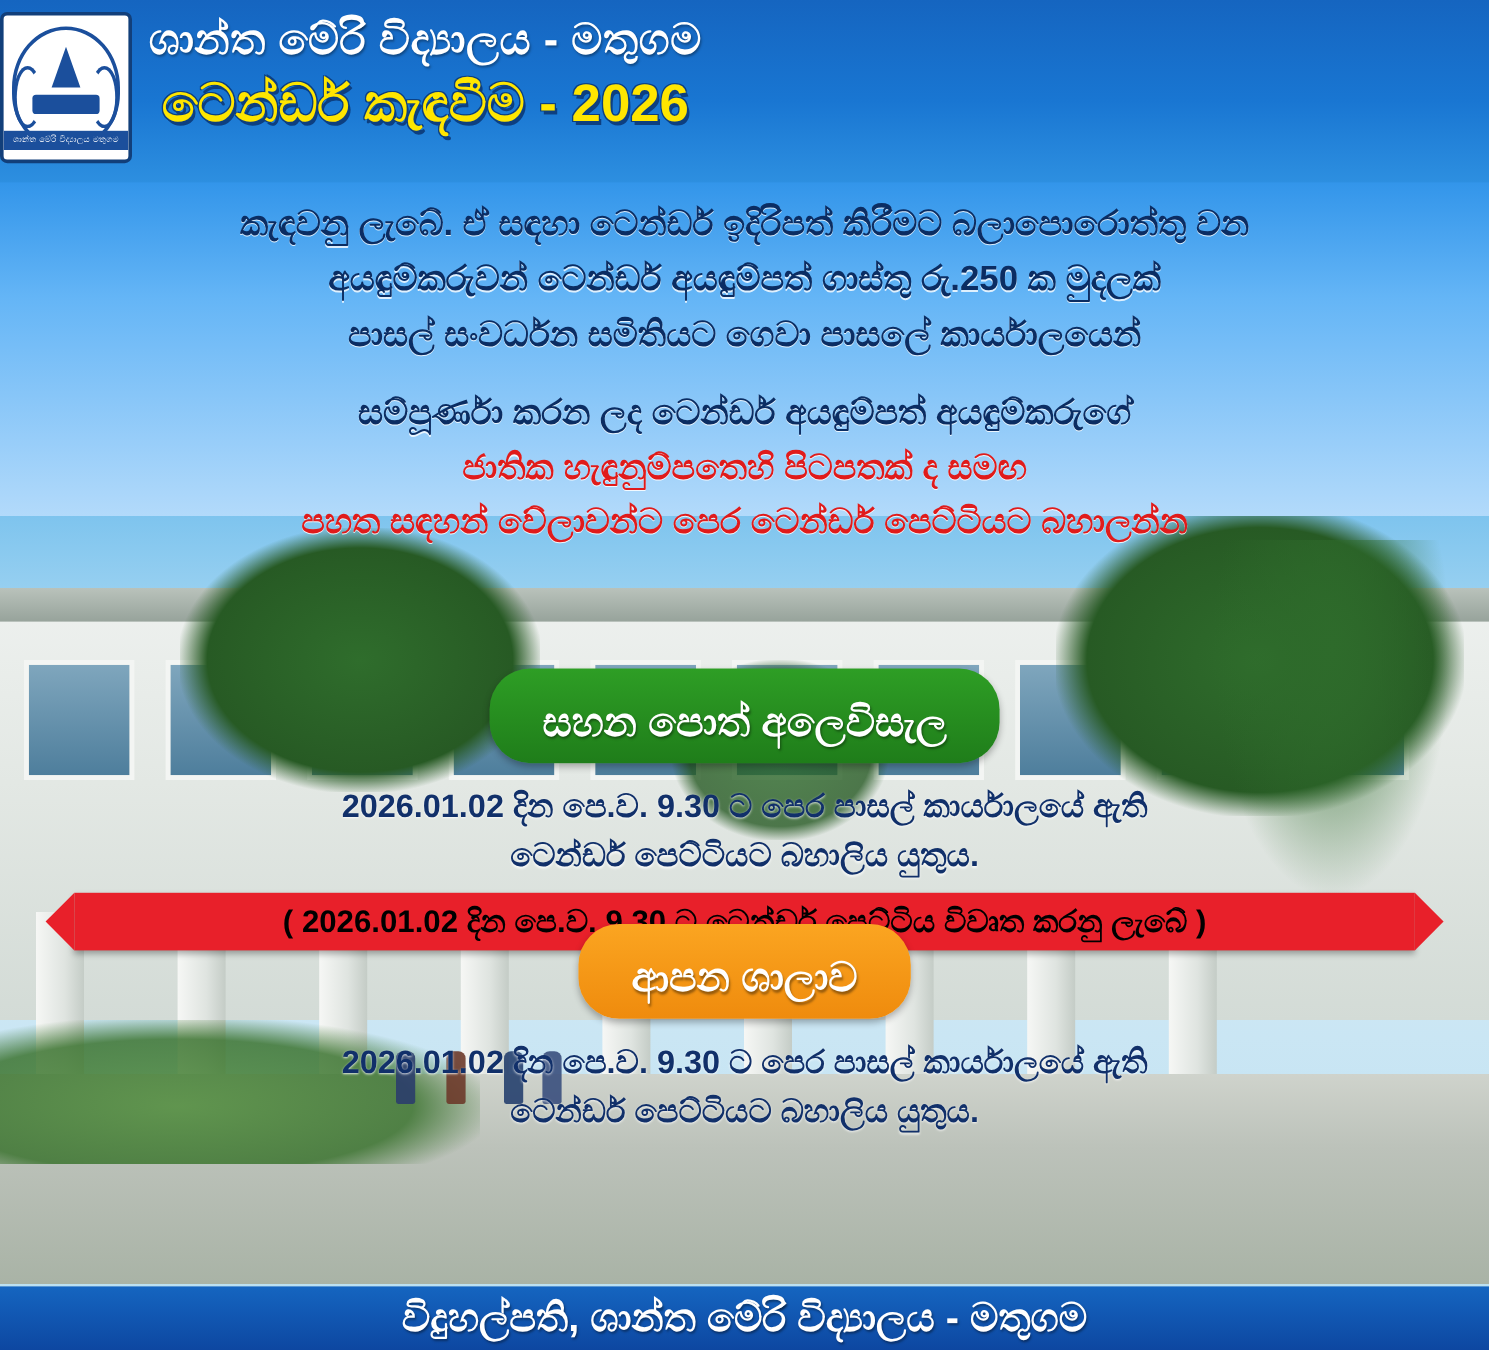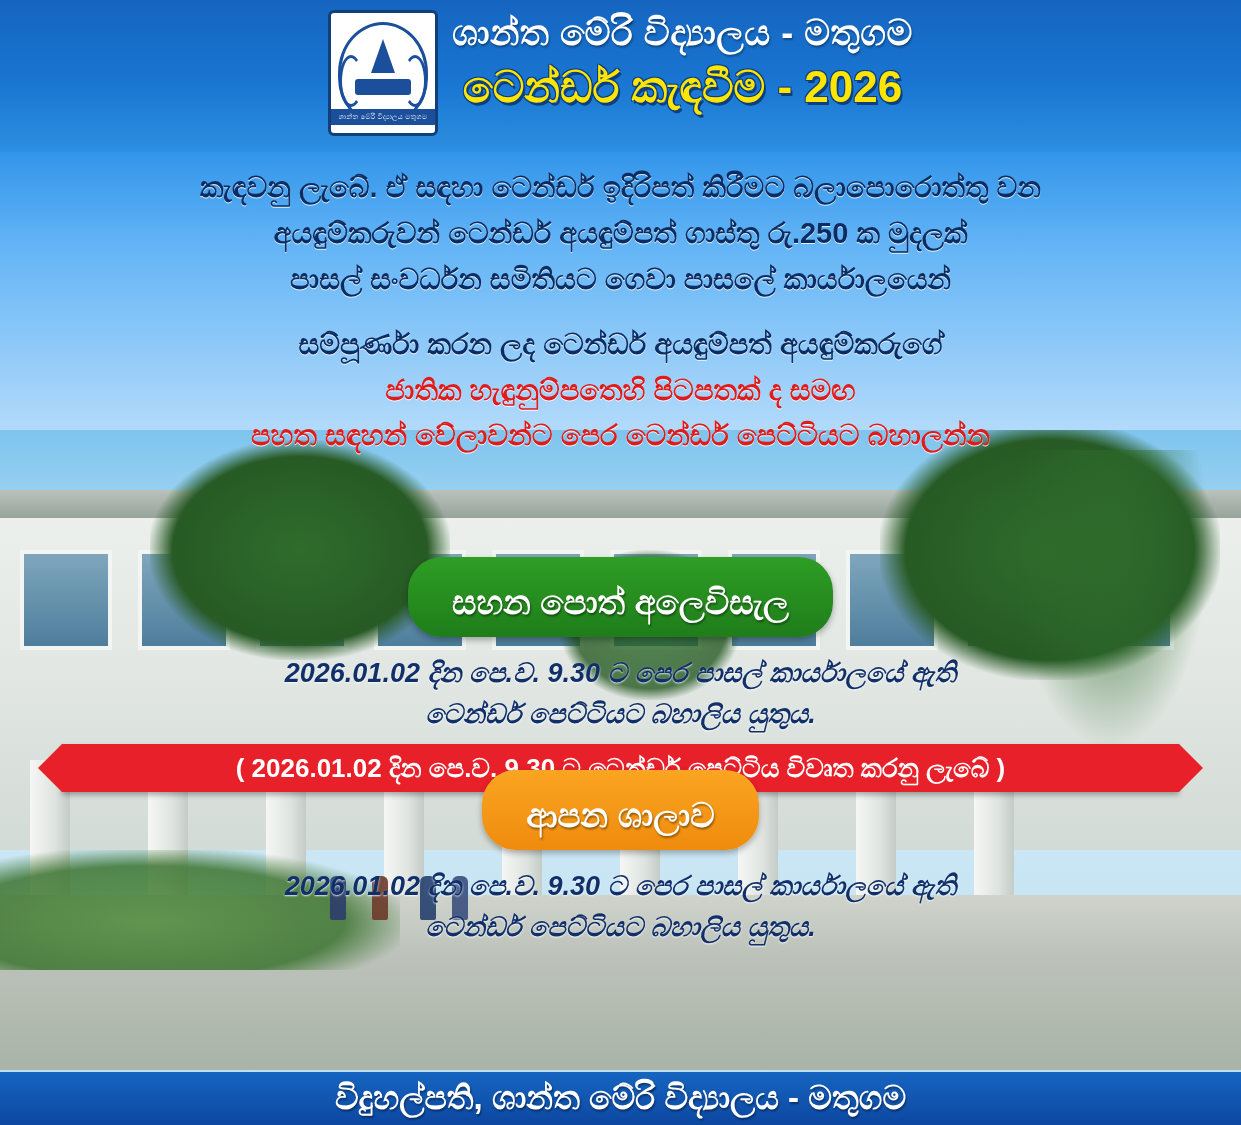--- a/index.html
+++ b/index.html
@@ -117,21 +117,21 @@
   
   .header {
     position: absolute;
     left: 0; top: 0; width: 100%; height: 152px;
     background: linear-gradient(180deg, #1565c0 0%, #1976d2 55%, #2d8fe0 100%);
   }
   .header-inner {
     position: relative;
     display: flex;
     align-items: flex-start;
-    justify-content: center;
+    justify-content: flex-start;
     gap: 14px;
     padding-top: 10px;
   }
   .crest {
     width: 104px; height: 120px;
     background: #ffffff;
     border: 3px solid #123f7a;
     border-radius: 6px;
     position: relative;
     flex: none;
@@ -233,35 +233,34 @@
   .pill-green { background: linear-gradient(180deg, #2e9e25 0%, #1f7d1a 100%); }
   .pill-orange { background: linear-gradient(180deg, #fba521 0%, #ef8b0d 100%); }
 
   .section1 { position: absolute; left: 0; top: 557px; width: 100%; }
   .section2 { position: absolute; left: 0; top: 770px; width: 100%; }
 
   .sched {
     text-align: center;
     margin-top: 16px;
     font-size: 27px;
-    font-style: italic;
     font-weight: bold;
     color: #11306a;
     line-height: 1.5;
     text-shadow: 0 1px 2px rgba(255,255,255,.85);
   }
 
   
   .red-banner {
     position: absolute;
     left: 62px;
     width: 1117px;
     height: 48px;
     background: #e8202a;
-    color: #ffffff;
+    color: #000000;
     font-size: 26px;
     font-weight: bold;
     display: flex;
     align-items: center;
     justify-content: center;
     box-shadow: 0 3px 5px rgba(0,0,0,.3);
   }
   .red-banner::before, .red-banner::after {
     content: "";
     position: absolute;

